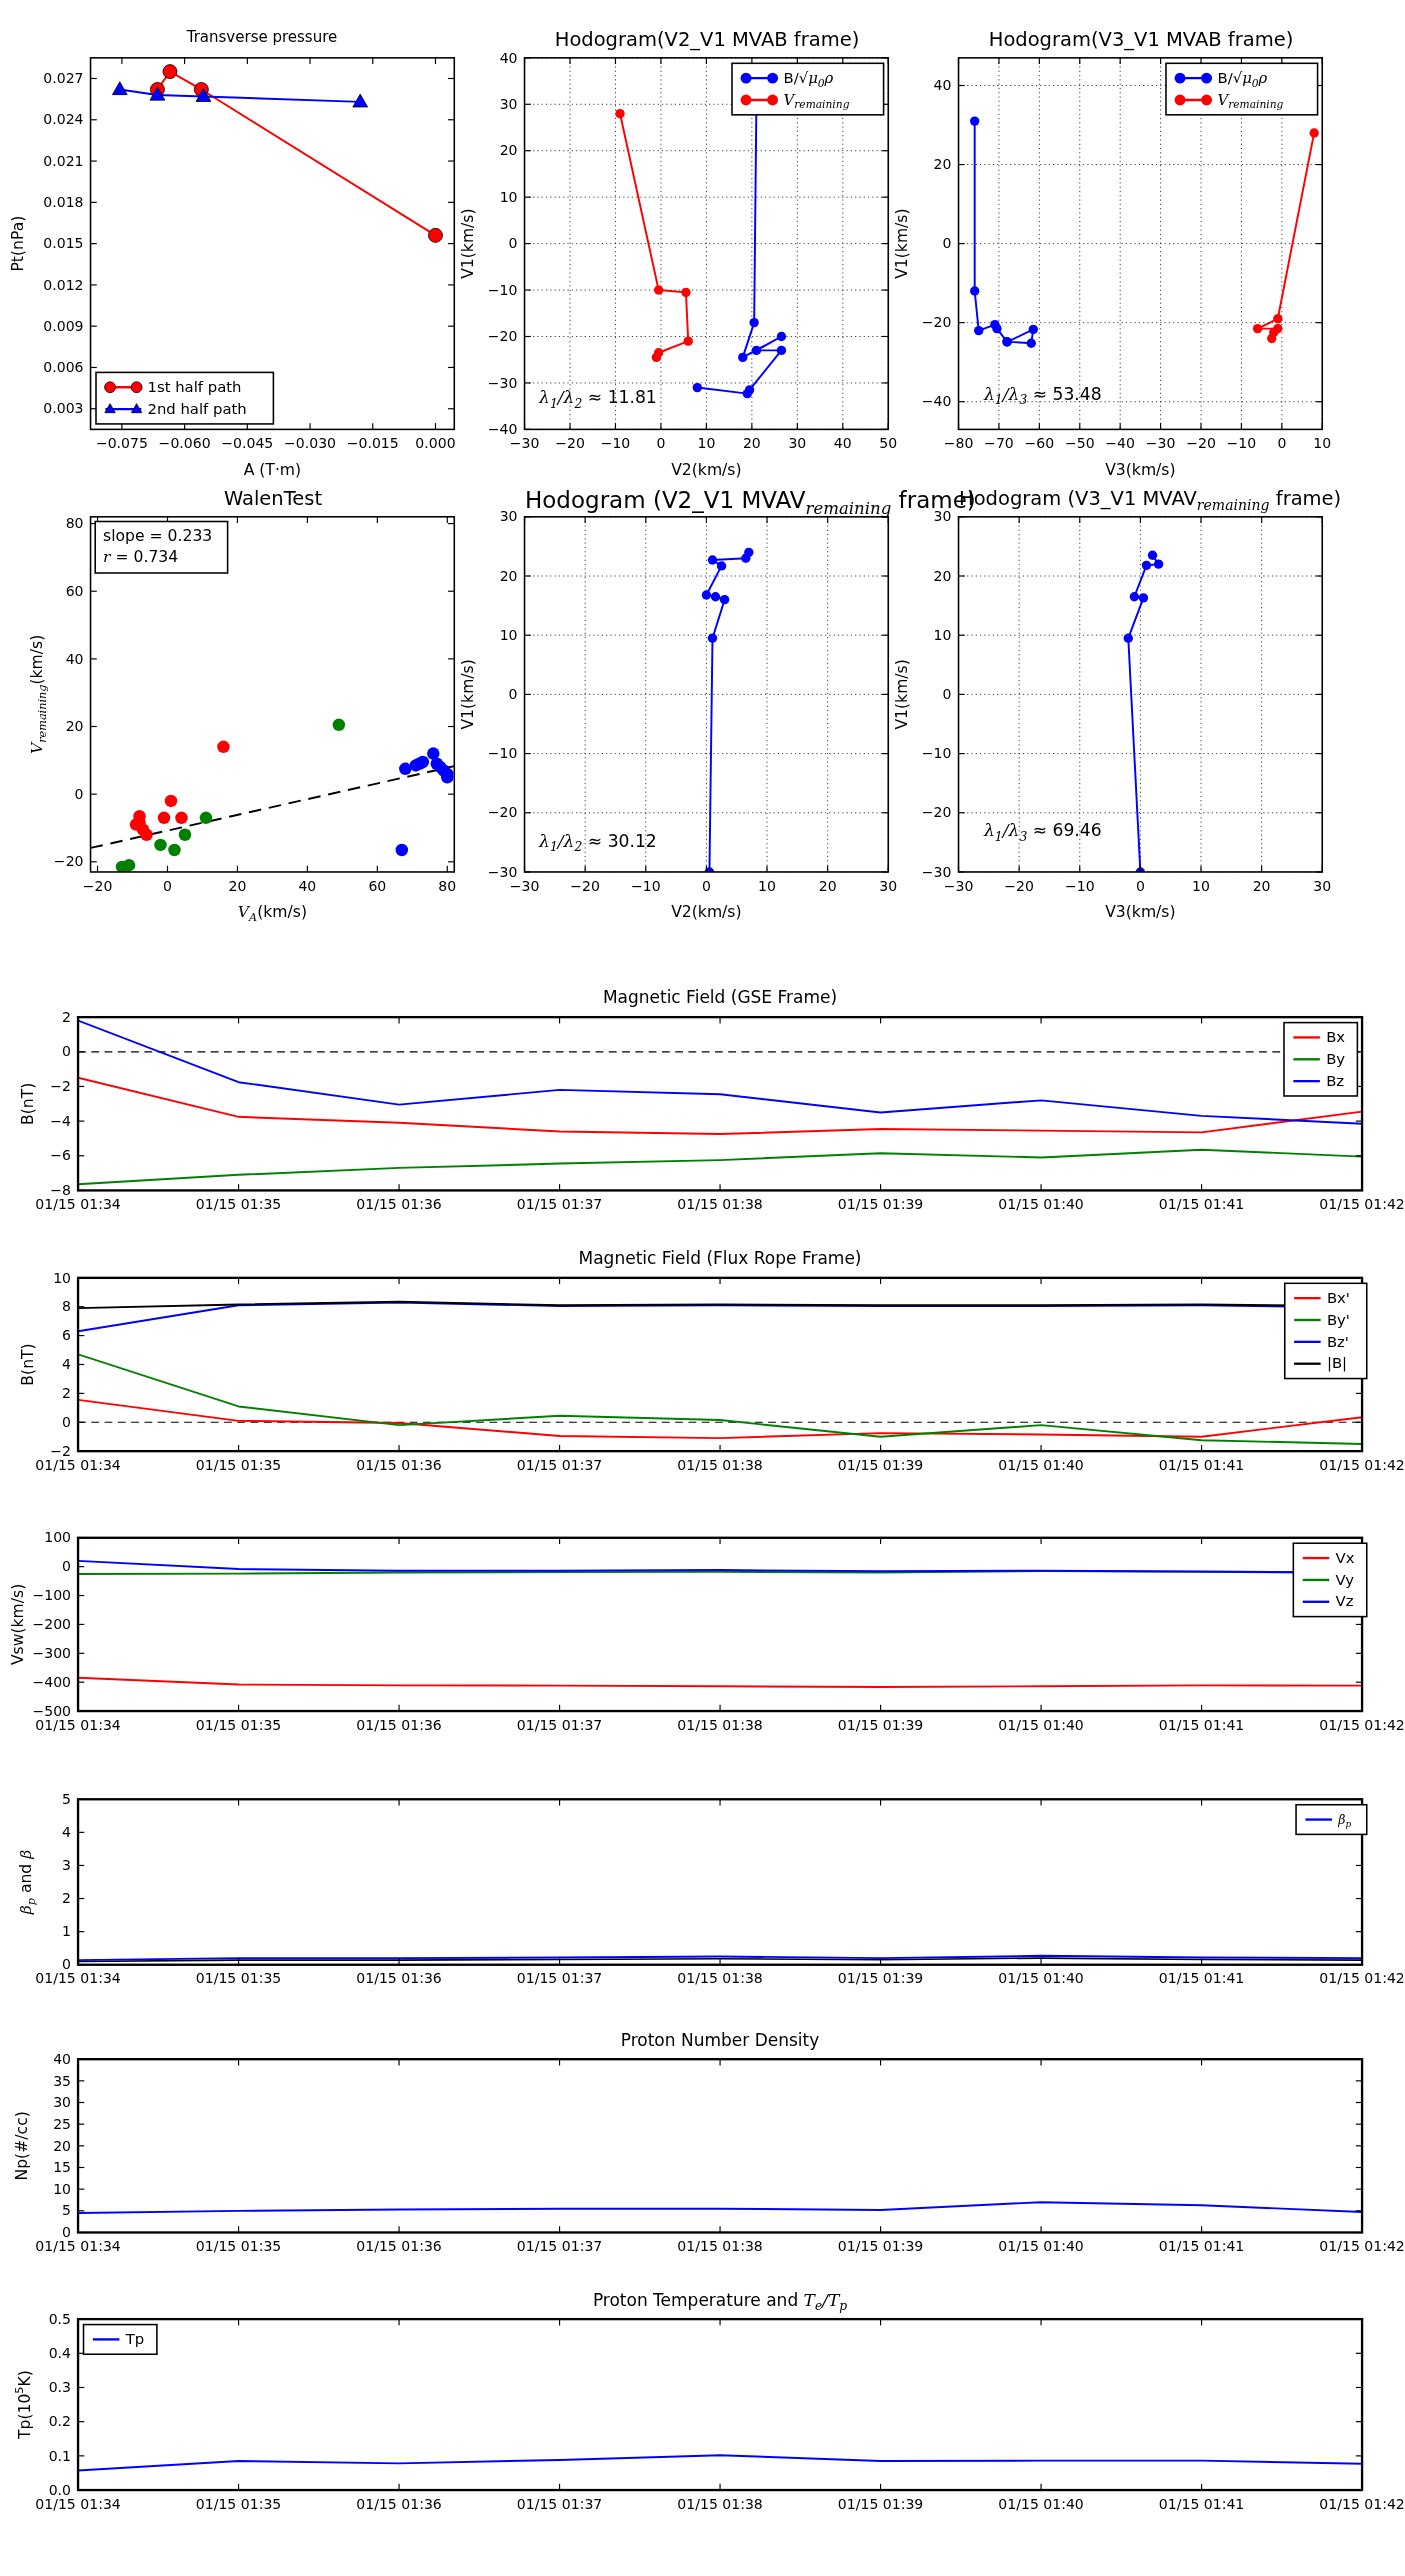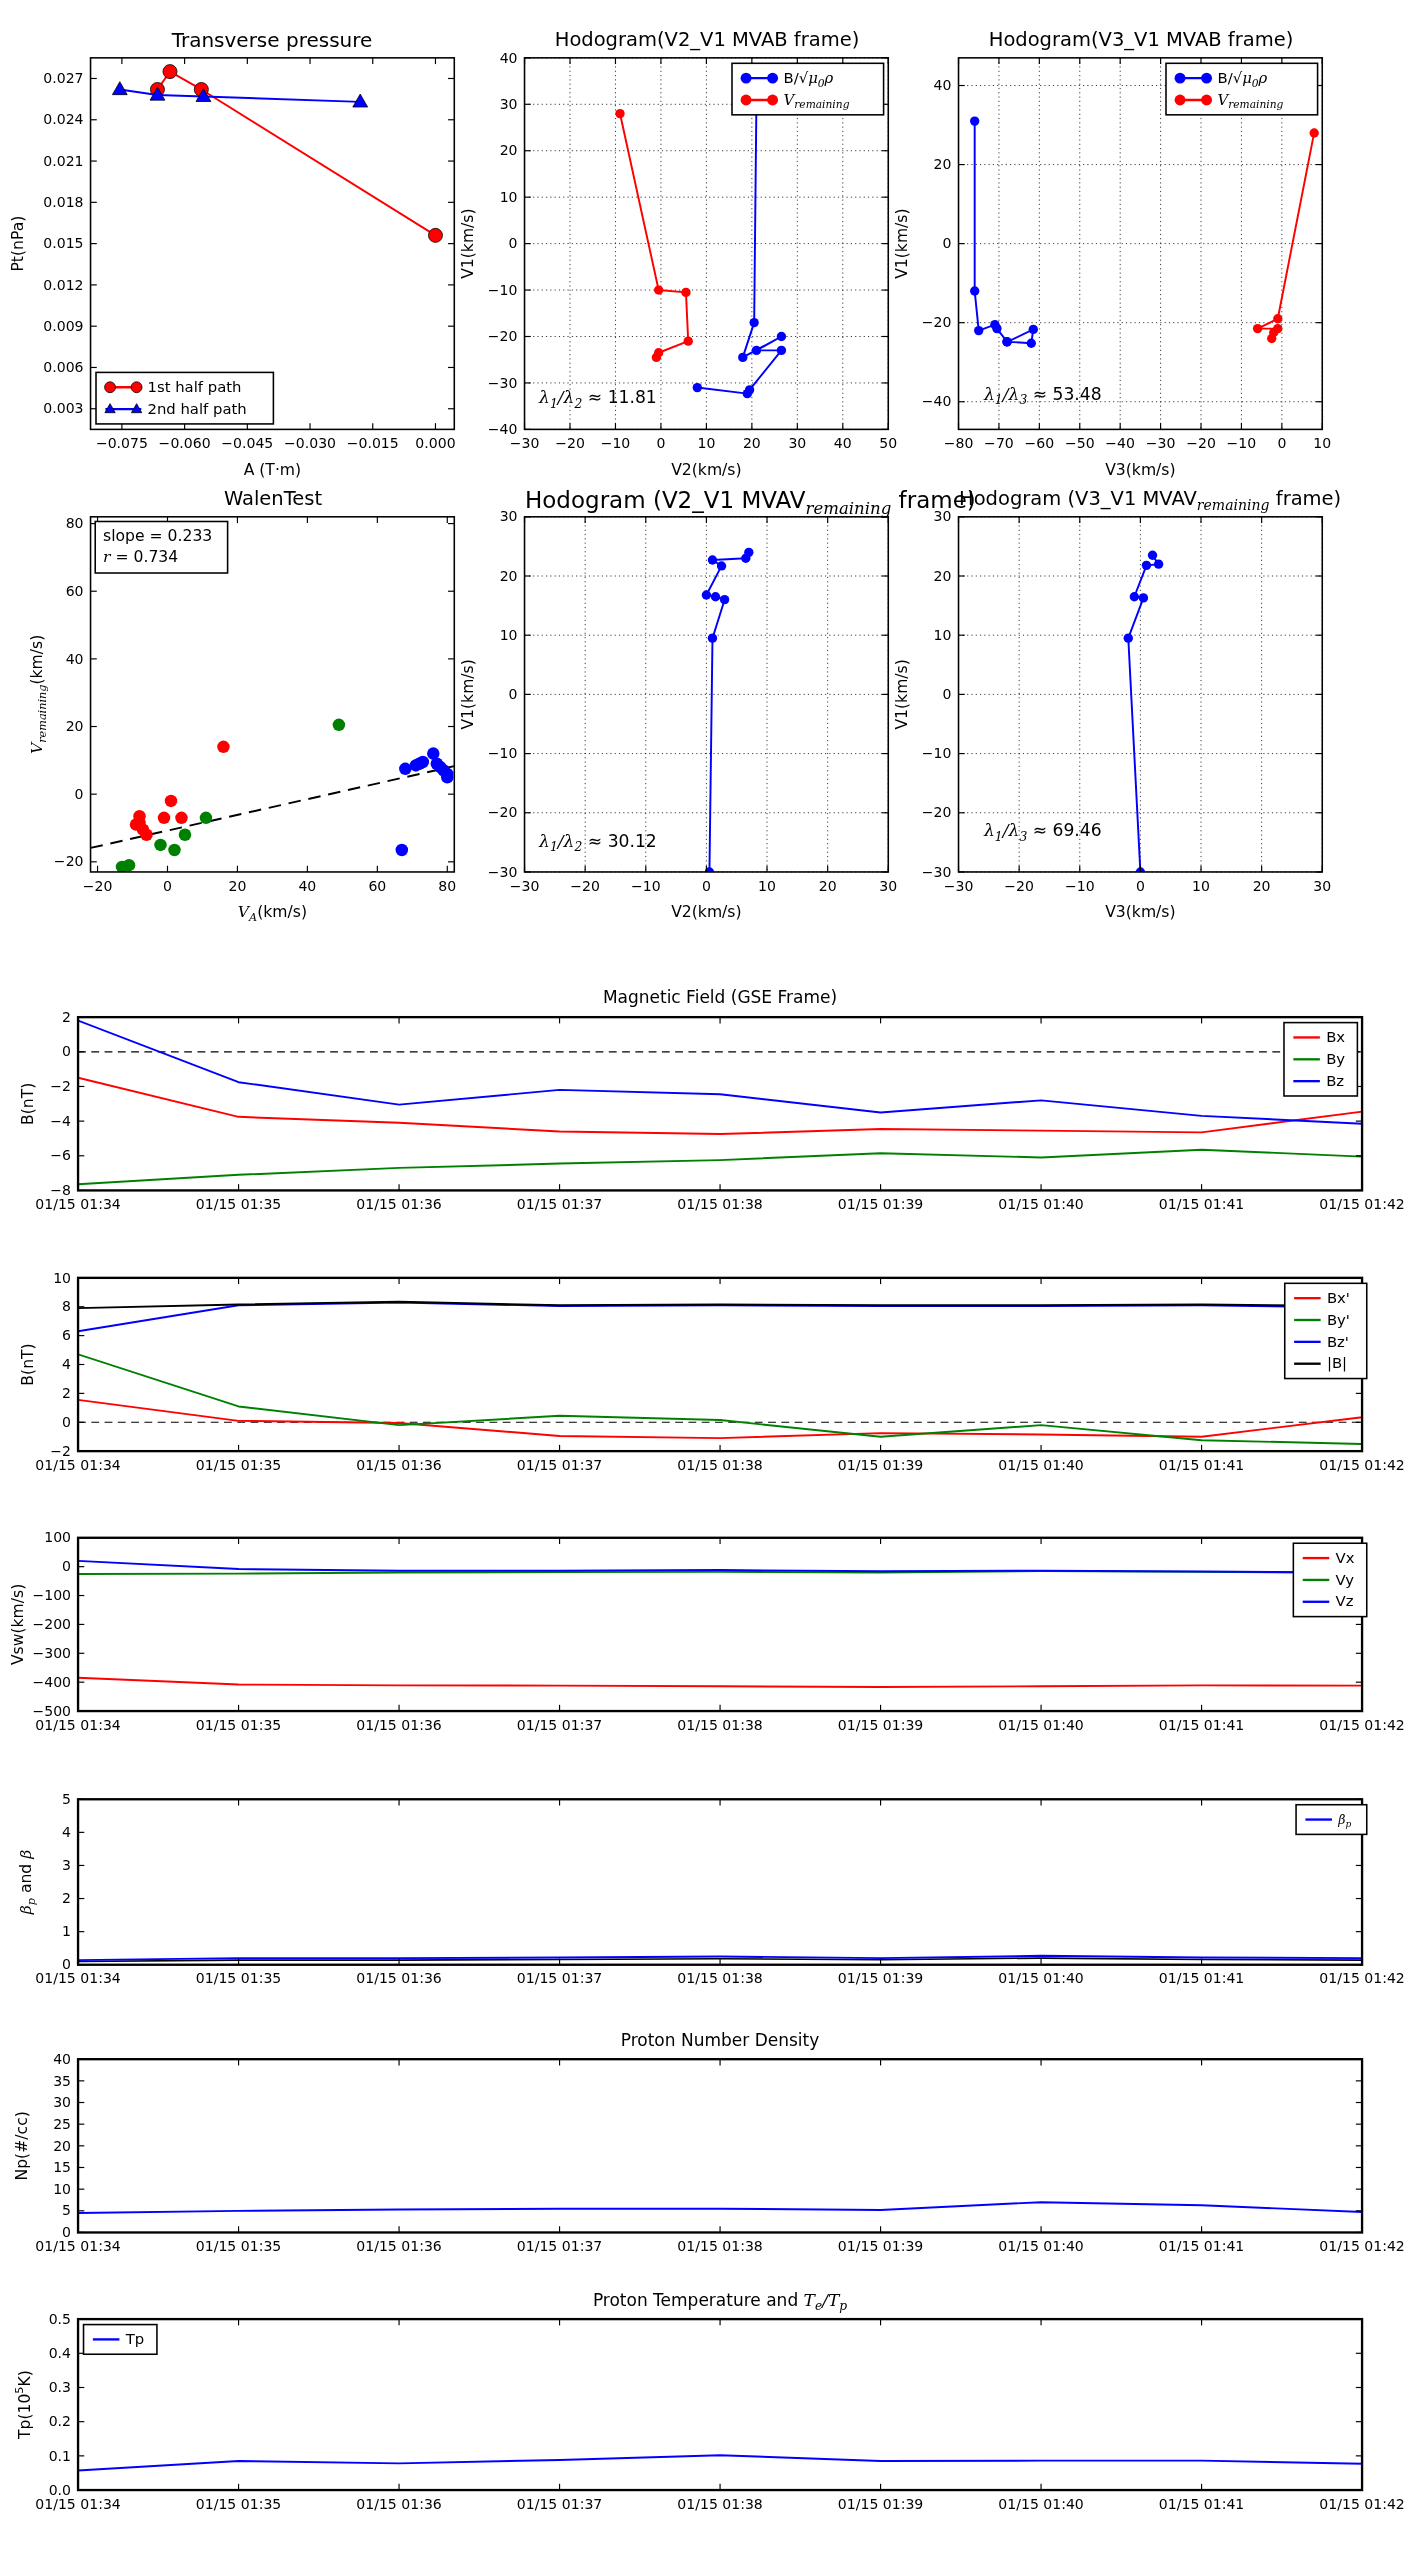--- a/index.html
+++ b/index.html
@@ -1004,23 +1004,24 @@
           <text x="91" y="2977" text-anchor="end">0.5</text>
           <text x="38" y="3080.5" text-anchor="middle" font-size="20" transform="rotate(-90 38 3080.5)"><tspan dy="0" font-size="20">Tp(10</tspan><tspan dy="-8.4" font-size="14.399999999999999">5</tspan><tspan dy="8.4" font-size="20">K)</tspan></text>
         </g>
         <g font-size="19">
           <rect x="107" y="2978" width="94.03999999999999" height="38" fill="#fff" stroke="#000" stroke-width="2"></rect>
           <line x1="119" y1="2997" x2="153" y2="2997" stroke="#0000ff" stroke-width="3"></line>
           <text x="161" y="3003" fill="#000"><tspan dy="0" font-size="19">Tp</tspan></text>
         </g>
       </g>
     </svg>
-  <div class="chart-title" style="left: 90px; top: 28px; width: 364px; font-size: 20px;"><span>Transverse pressure</span></div>
+  <div class="chart-title" style="left: 80px; top: 28px; width: 364px; font-size: 15px;"><span>Transverse pressure</span></div>
   <div class="chart-title" style="left: 525px; top: 28px; width: 364px; font-size: 19.5px; text-align: center;"><span>Hodogram(V2_V1 MVAB frame)</span></div>
   <div class="chart-title" style="left: 959px; top: 28px; width: 364px; font-size: 19.5px;"><span>Hodogram(V3_V1 MVAB frame)</span></div>
   <div class="chart-title" style="left: 91px; top: 487px; width: 364px; font-size: 19.5px;"><span>WalenTest</span></div>
   <div class="chart-title" style="left: 525px; top: 487px; width: 364px; font-size: 23px; text-align: right;"><span>Hodogram (V2_V1 MVAV</span><sub style="font-style: italic; font-family: &quot;DejaVu Serif&quot;, serif;">remaining</sub><span> frame)</span></div>
   <div class="chart-title" style="left: 959px; top: 487px; width: 364px; font-size: 19.5px;"><span>Hodogram (V3_V1 MVAV</span><sub style="font-style: italic; font-family: &quot;DejaVu Serif&quot;, serif;">remaining</sub><span> frame)</span></div>
   <div class="chart-title" style="left: 78px; top: 987px; width: 1284px; font-size: 17px;"><span>Magnetic Field (GSE Frame)</span></div>
+  <div class="chart-title" style="left: 78px; top: 1248px; width: 1284px; font-size: 17px;"><span>Magnetic Field (Flux Rope Frame)</span></div>
   <div class="chart-title" style="left: 78px; top: 2030px; width: 1284px; font-size: 17px;"><span>Proton Number Density</span></div>
   <div class="chart-title" style="left: 78px; top: 2290px; width: 1284px; font-size: 17px;"><span>Proton Temperature and </span><span style="font-style: italic; font-family: &quot;DejaVu Serif&quot;, serif;">T</span><sub style="font-style: italic; font-family: &quot;DejaVu Serif&quot;, serif;">e</sub><span style="font-style: italic; font-family: &quot;DejaVu Serif&quot;, serif;">/T</span><sub style="font-style: italic; font-family: &quot;DejaVu Serif&quot;, serif;">p</sub></div>
 </div>
 
 
 </body></html>

